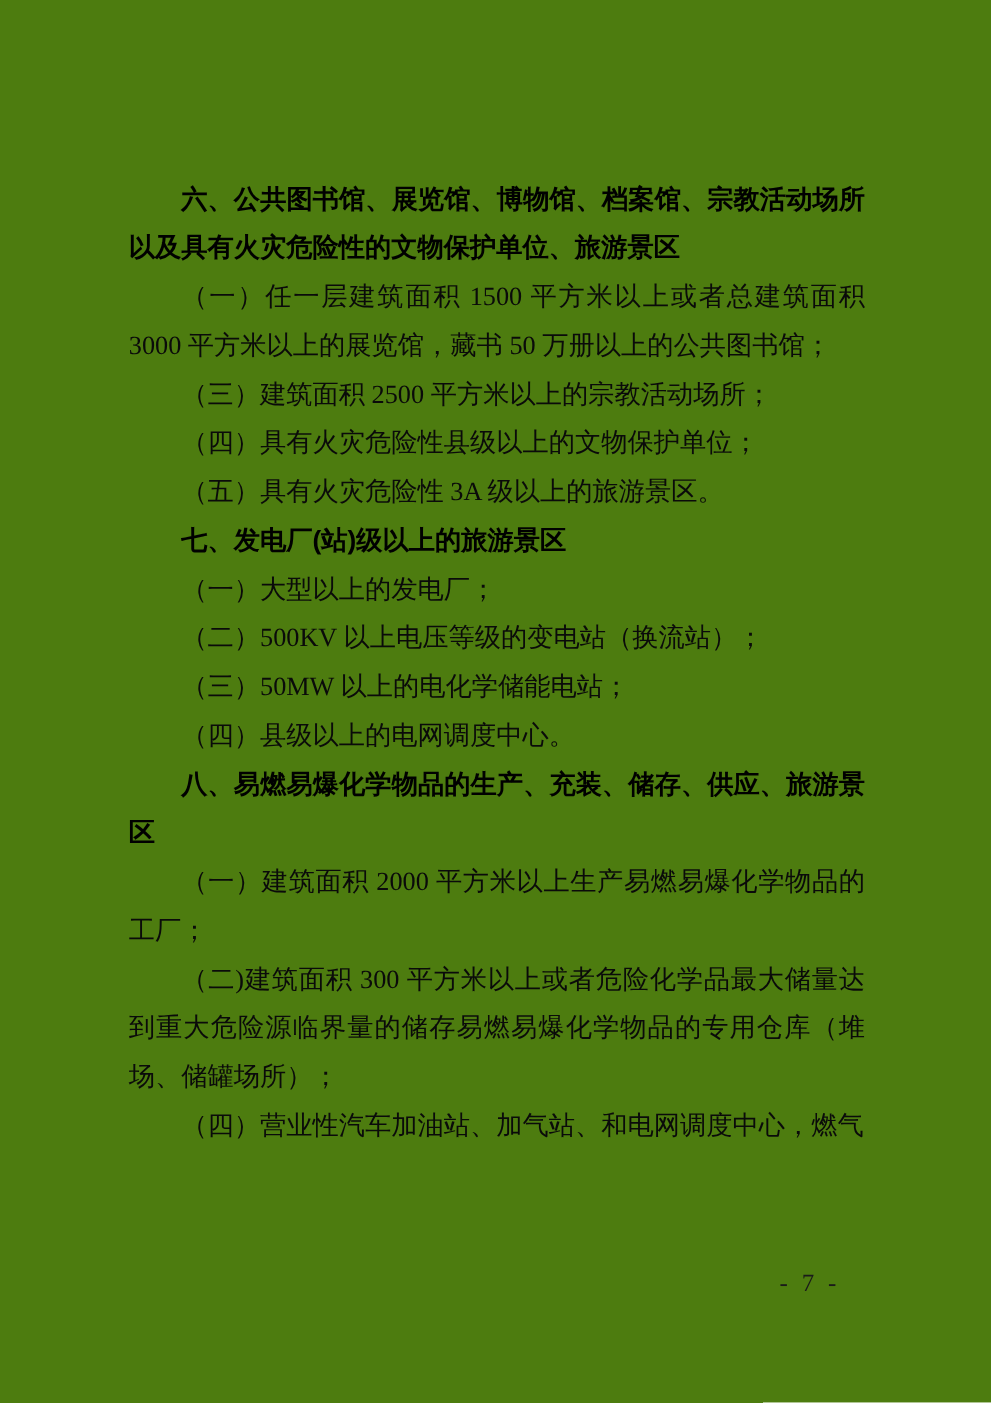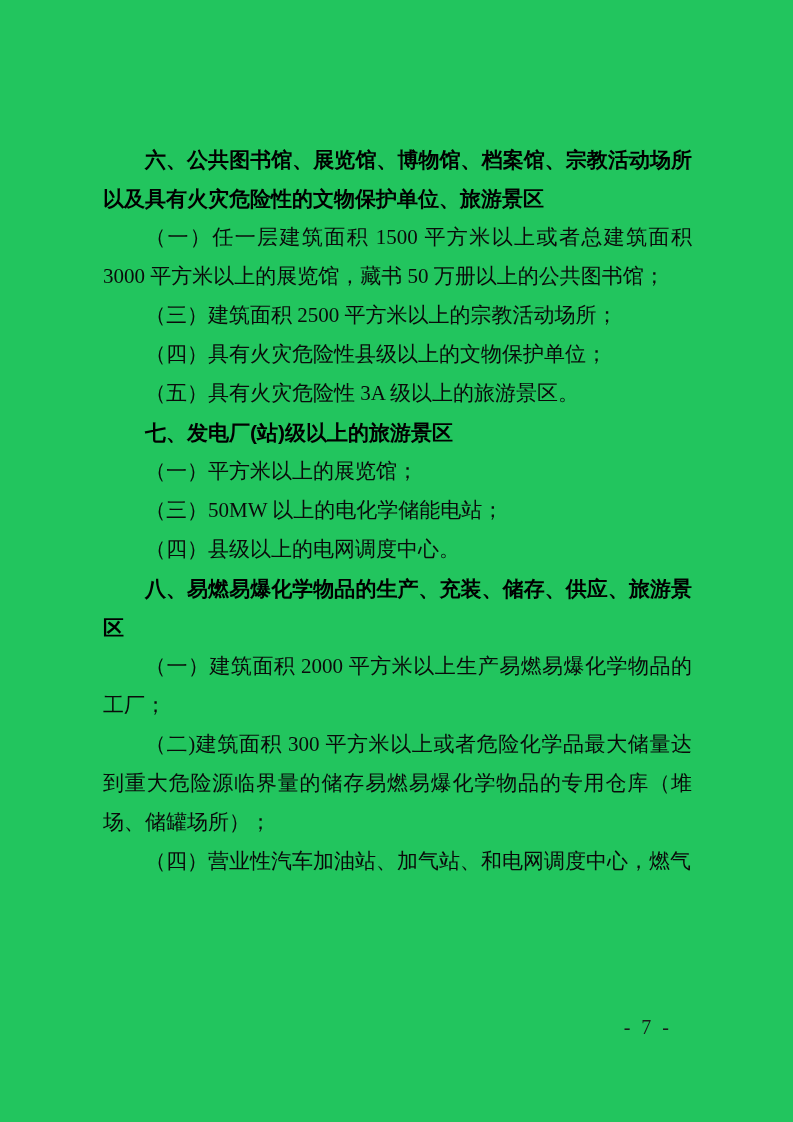--- a/index.html
+++ b/index.html
@@ -4,21 +4,21 @@
 <style>
   html, body {
     margin: 0;
     padding: 0;
     background: #ffffff;
   }
   .page {
     position: relative;
     width: 793px;
     height: 1122px;
-    background: #22c55e;
+    background: #4d7c0f;
     overflow: hidden;
     font-family: "Liberation Serif", "DejaVu Serif", serif;
     color: #0a0a0a;
   }
   .content {
     position: absolute;
     left: 103px;
     top: 140px;
     width: 589px;
   }
@@ -56,21 +56,22 @@
 <body>
 
 <div class="page">
   <div class="content">
       <p class="heading">六、公共图书馆、展览馆、博物馆、档案馆、宗教活动场所以及具有火灾危险性的文物保护单位、旅游景区</p>
       <p class="body">（一）任一层建筑面积 1500 平方米以上或者总建筑面积 3000 平方米以上的展览馆，藏书 50 万册以上的公共图书馆；</p>
       <p class="body">（三）建筑面积 2500 平方米以上的宗教活动场所；</p>
       <p class="body">（四）具有火灾危险性县级以上的文物保护单位；</p>
       <p class="body">（五）具有火灾危险性 3A 级以上的旅游景区。</p>
       <p class="heading">七、发电厂(站)级以上的旅游景区</p>
-      <p class="body">（一）平方米以上的展览馆；</p>
+      <p class="body">（一）大型以上的发电厂；</p>
+      <p class="body">（二）500KV 以上电压等级的变电站（换流站）；</p>
       <p class="body">（三）50MW 以上的电化学储能电站；</p>
       <p class="body">（四）县级以上的电网调度中心。</p>
       <p class="heading">八、易燃易爆化学物品的生产、充装、储存、供应、旅游景区</p>
       <p class="body">（一）建筑面积 2000 平方米以上生产易燃易爆化学物品的工厂；</p>
       <p class="body">（二)建筑面积 300 平方米以上或者危险化学品最大储量达到重大危险源临界量的储存易燃易爆化学物品的专用仓库（堆场、储罐场所）；</p>
       <p class="body">（四）营业性汽车加油站、加气站、和电网调度中心，燃气</p>
     </div>
   <div class="footer">- 7 -</div>
 </div>
 

